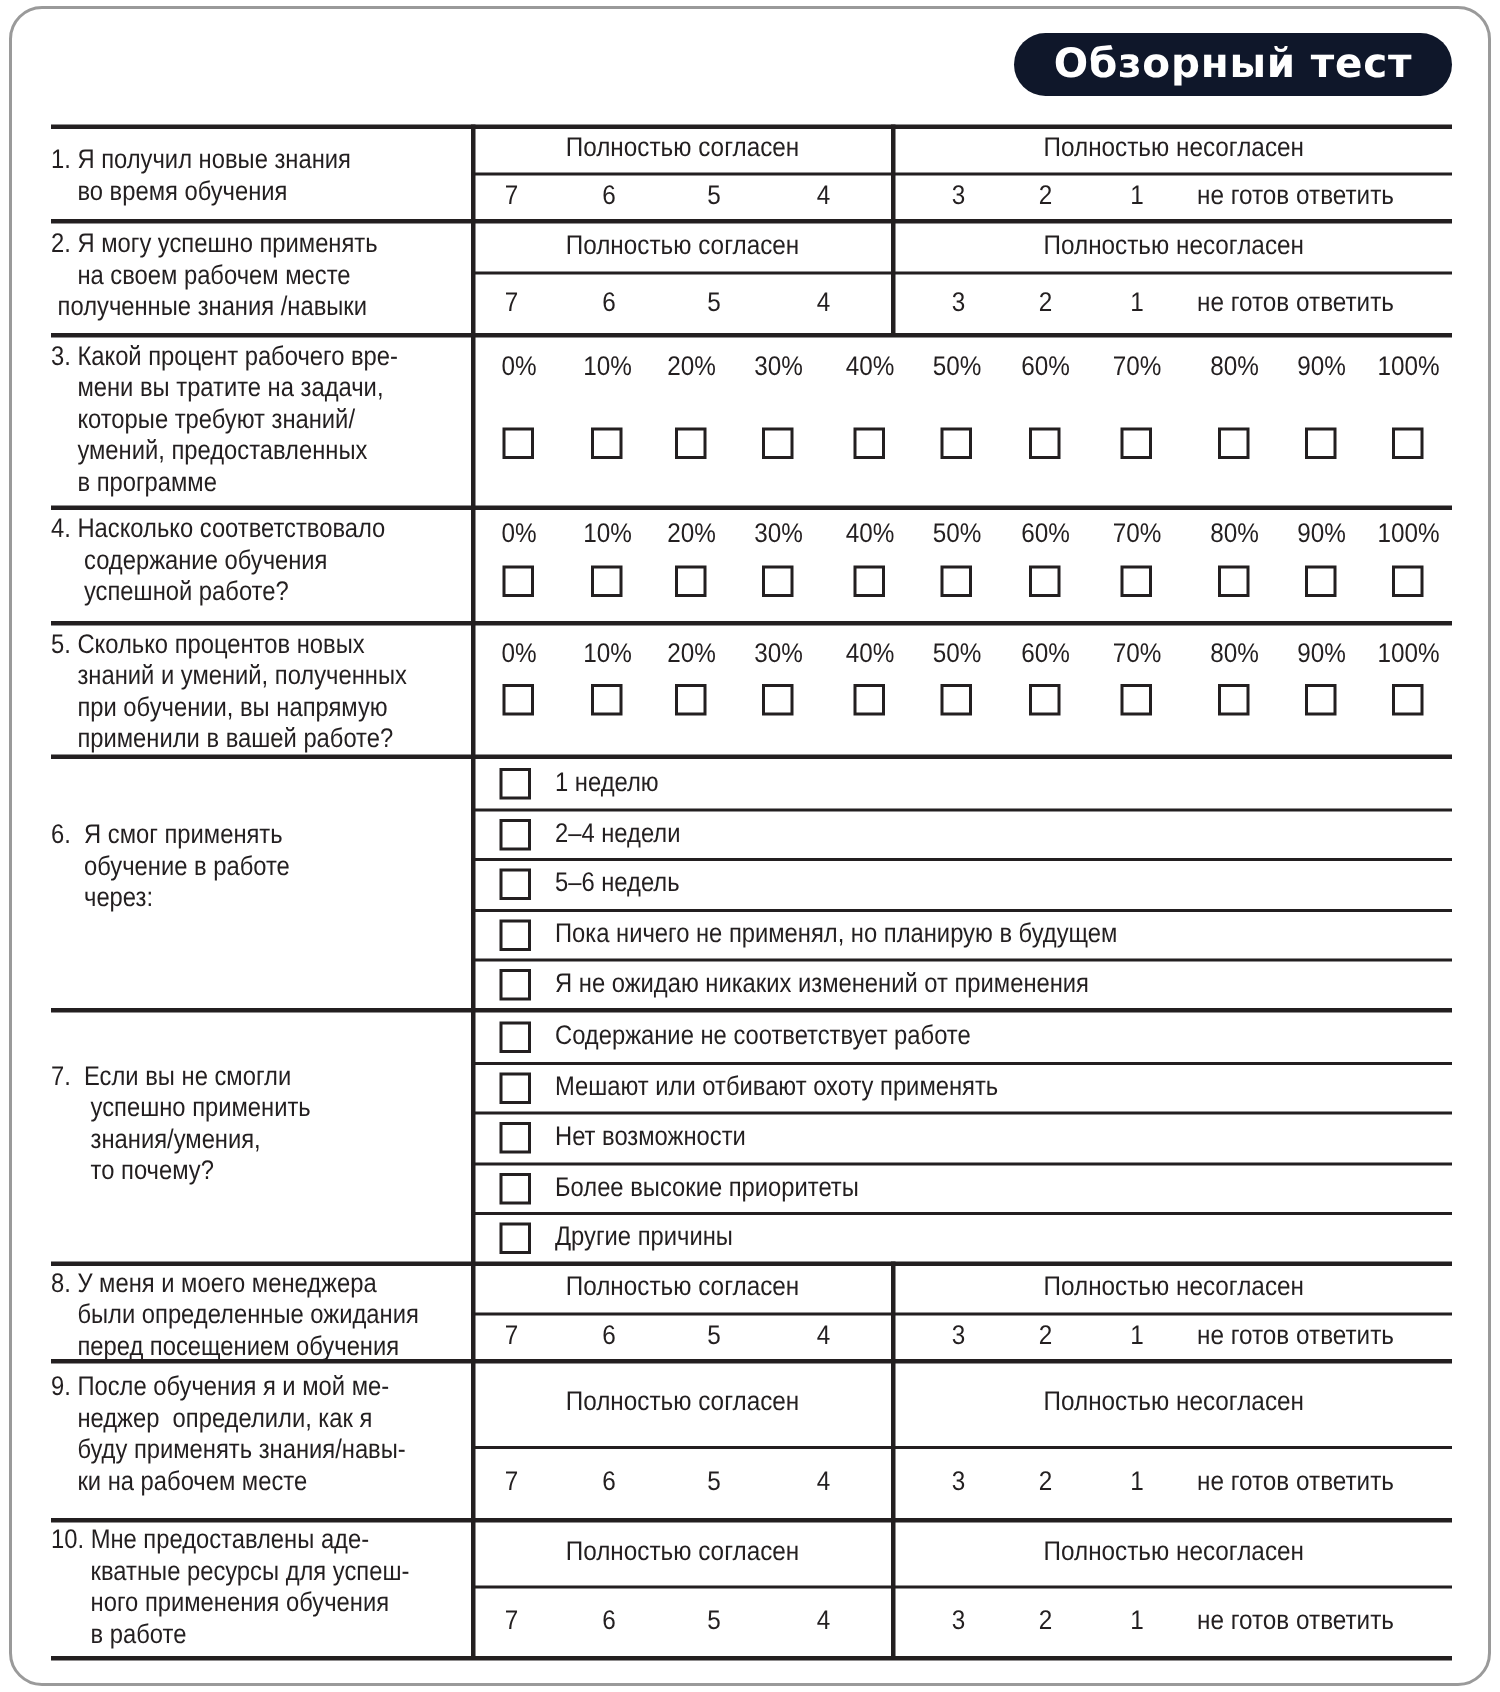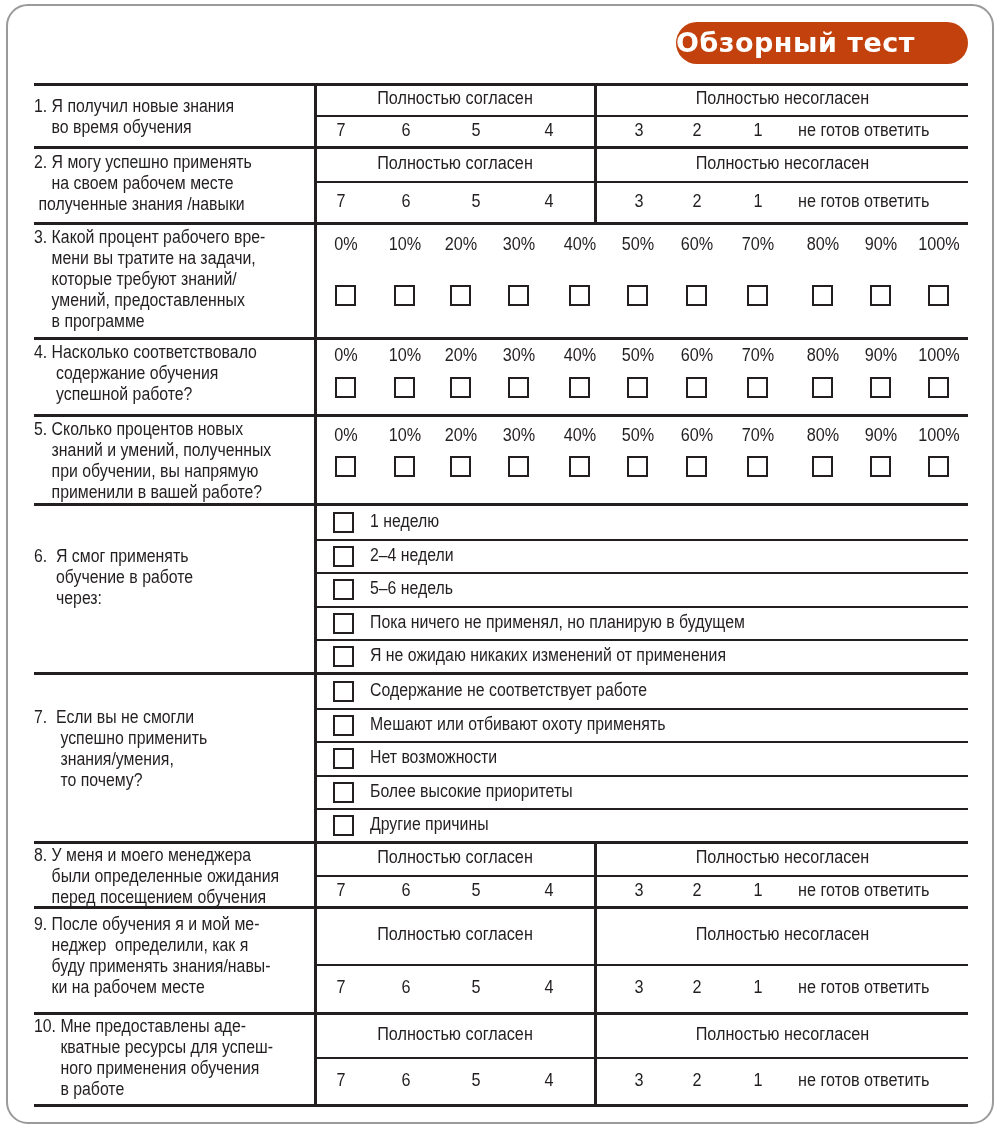--- a/index.html
+++ b/index.html
@@ -1,20 +1,20 @@
 <!DOCTYPE html>
 <html><head>
 <meta charset="utf-8">
 <style>
   html,body{margin:0;padding:0;background:#fff;}
   body{width:1000px;height:1128px;position:relative;overflow:hidden;
        font-family:"Liberation Sans Narrow","Liberation Sans",sans-serif;color:#231f20;}
   .frame{position:absolute;left:6px;top:4px;width:988px;height:1120px;border:2px solid #9a9a9a;border-radius:22px;box-sizing:border-box;}
-  .title-pill{position:absolute;left:676px;top:22px;width:292px;height:42px;border-radius:21px;background:#c2410c;color:#fff;
-       font-family:"DejaVu Sans",sans-serif;font-weight:bold;font-size:27px;line-height:42px;text-align:left;letter-spacing:0.5px;}
+  .title-pill{position:absolute;left:676px;top:22px;width:292px;height:42px;border-radius:21px;background:#0f172a;color:#fff;
+       font-family:"DejaVu Sans",sans-serif;font-weight:bold;font-size:27px;line-height:42px;text-align:center;letter-spacing:0.5px;}
   .hline{position:absolute;left:34px;width:934px;height:3px;background:#231f20;}
   .hline.inner{left:316px;width:652px;height:2px;}
   .vline{position:absolute;width:3px;background:#231f20;}
   .q{position:absolute;left:34px;width:280px;font-size:18px;line-height:21px;transform:scaleX(0.88);transform-origin:left top;white-space:pre;}
   .cell{position:absolute;font-size:18px;transform:scaleX(0.9);white-space:nowrap;}
   .ctr{text-align:center;}
   .cb{position:absolute;width:21px;height:21px;border:2.5px solid #231f20;box-sizing:border-box;background:#fff;}
   .opt-label{position:absolute;left:370px;font-size:18px;white-space:nowrap;transform:scaleX(0.88);transform-origin:left center;}
 </style>
 </head>

